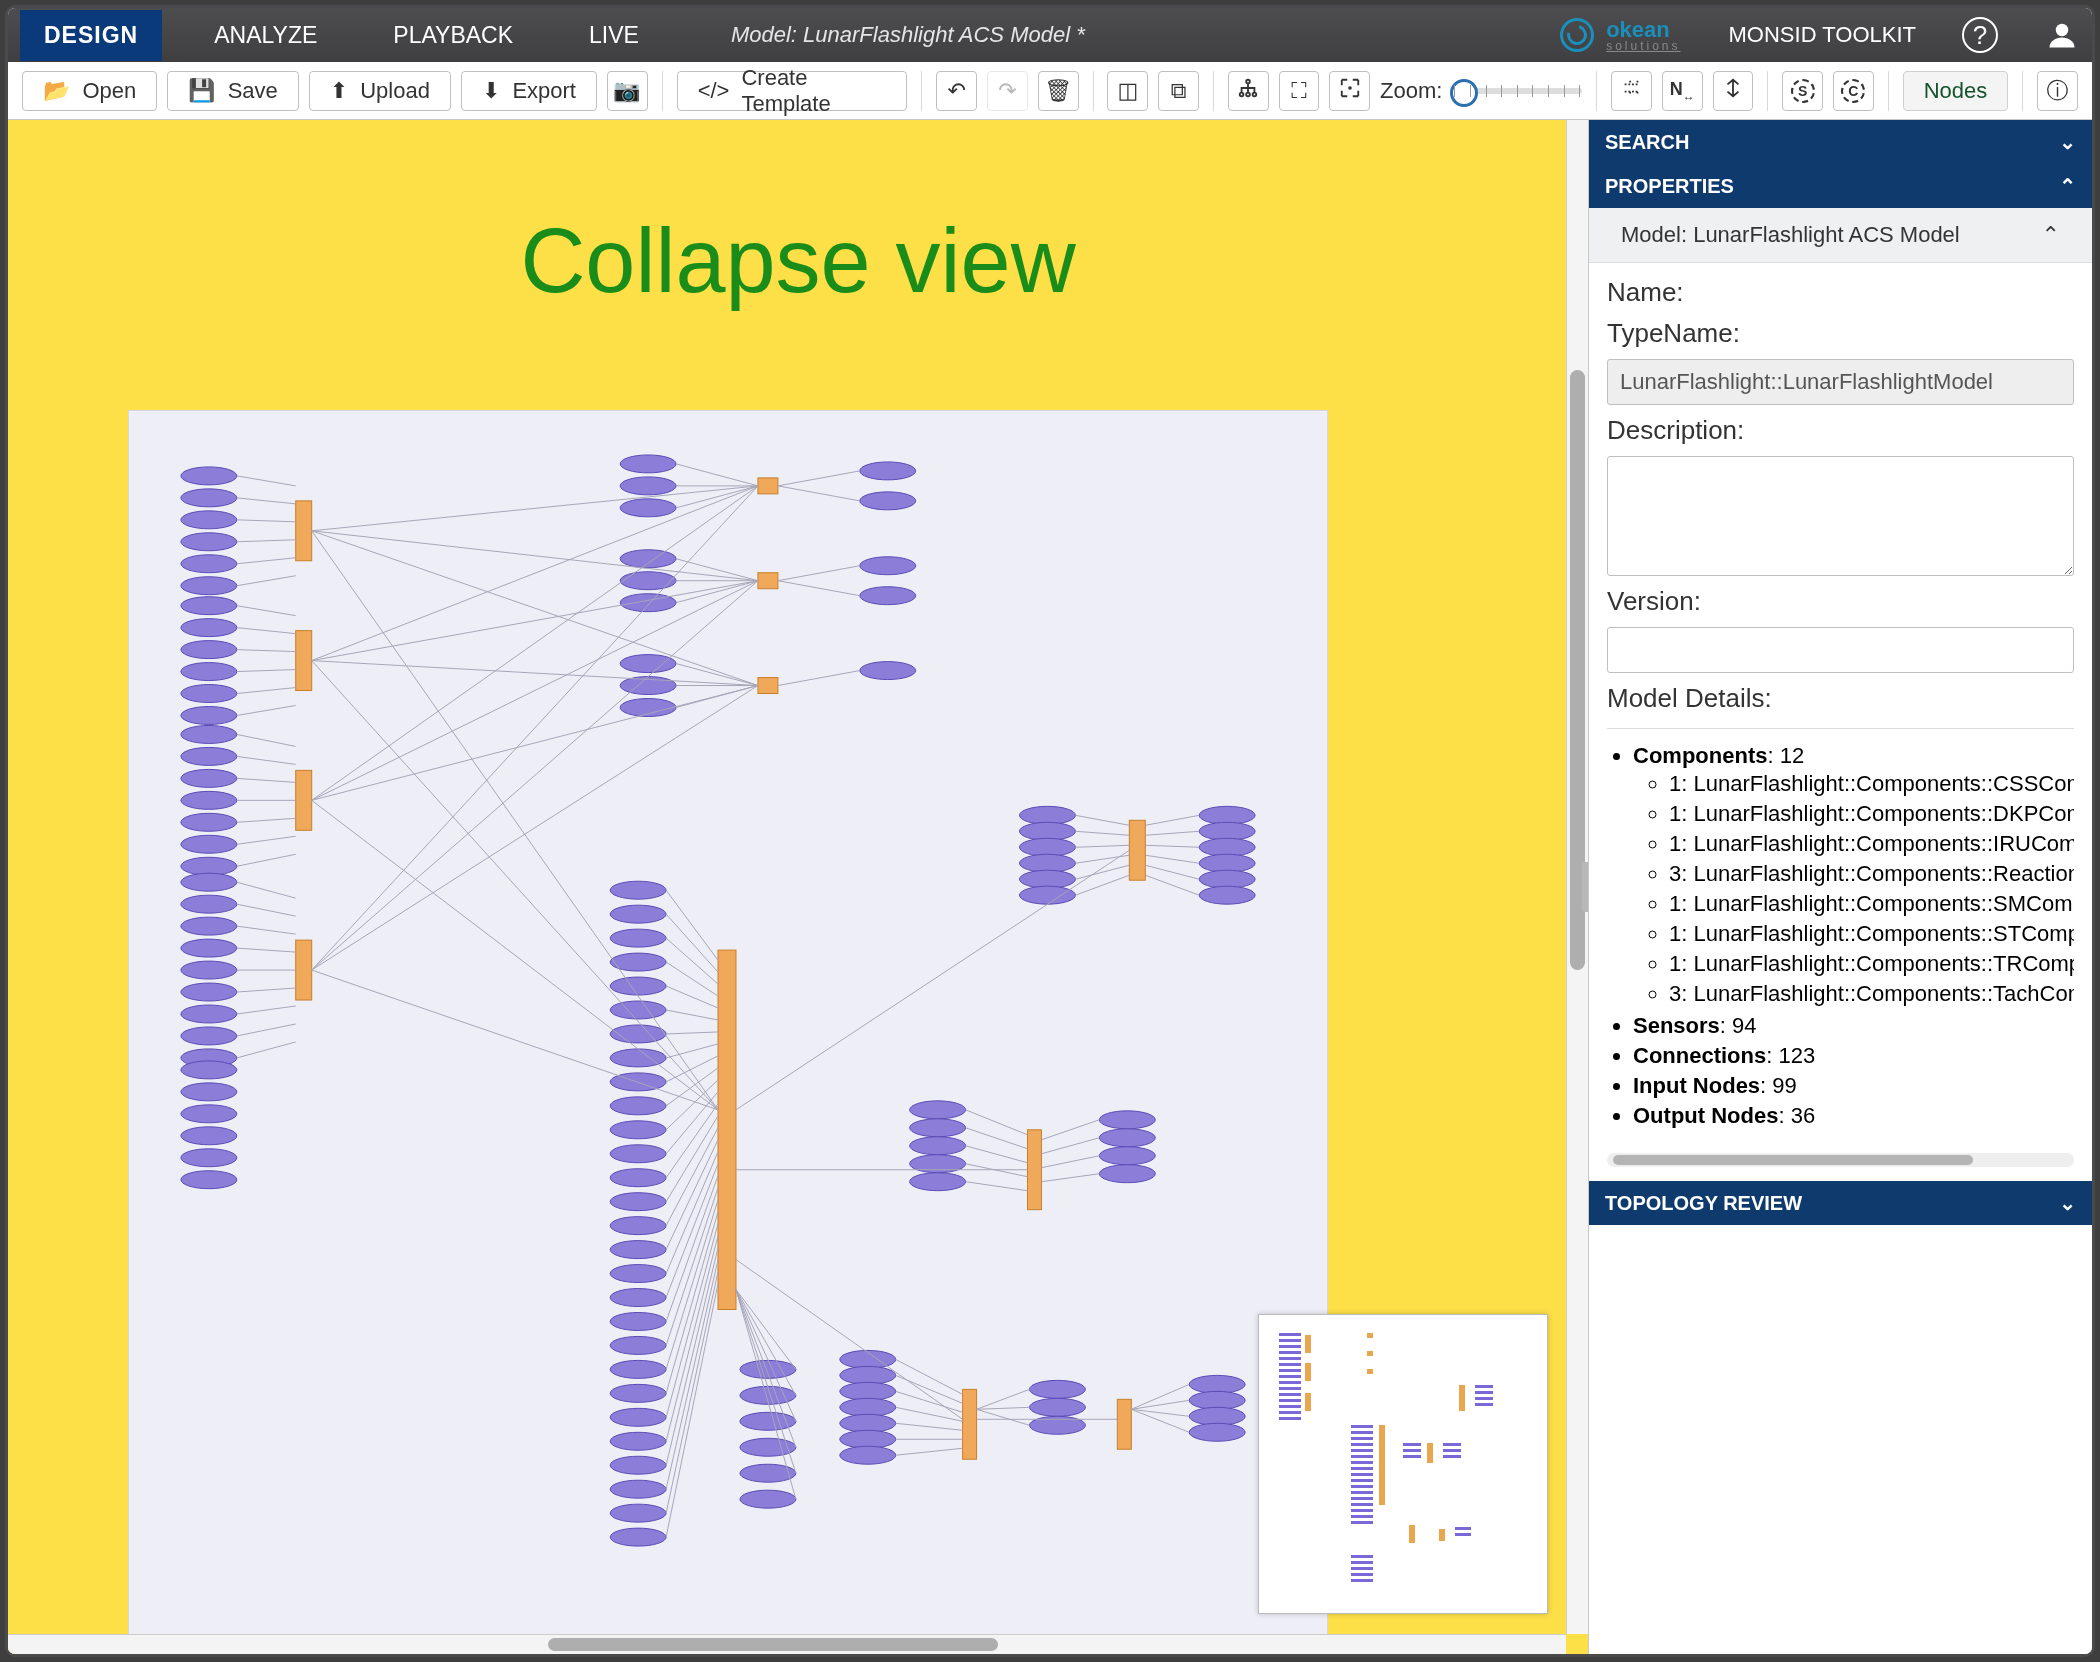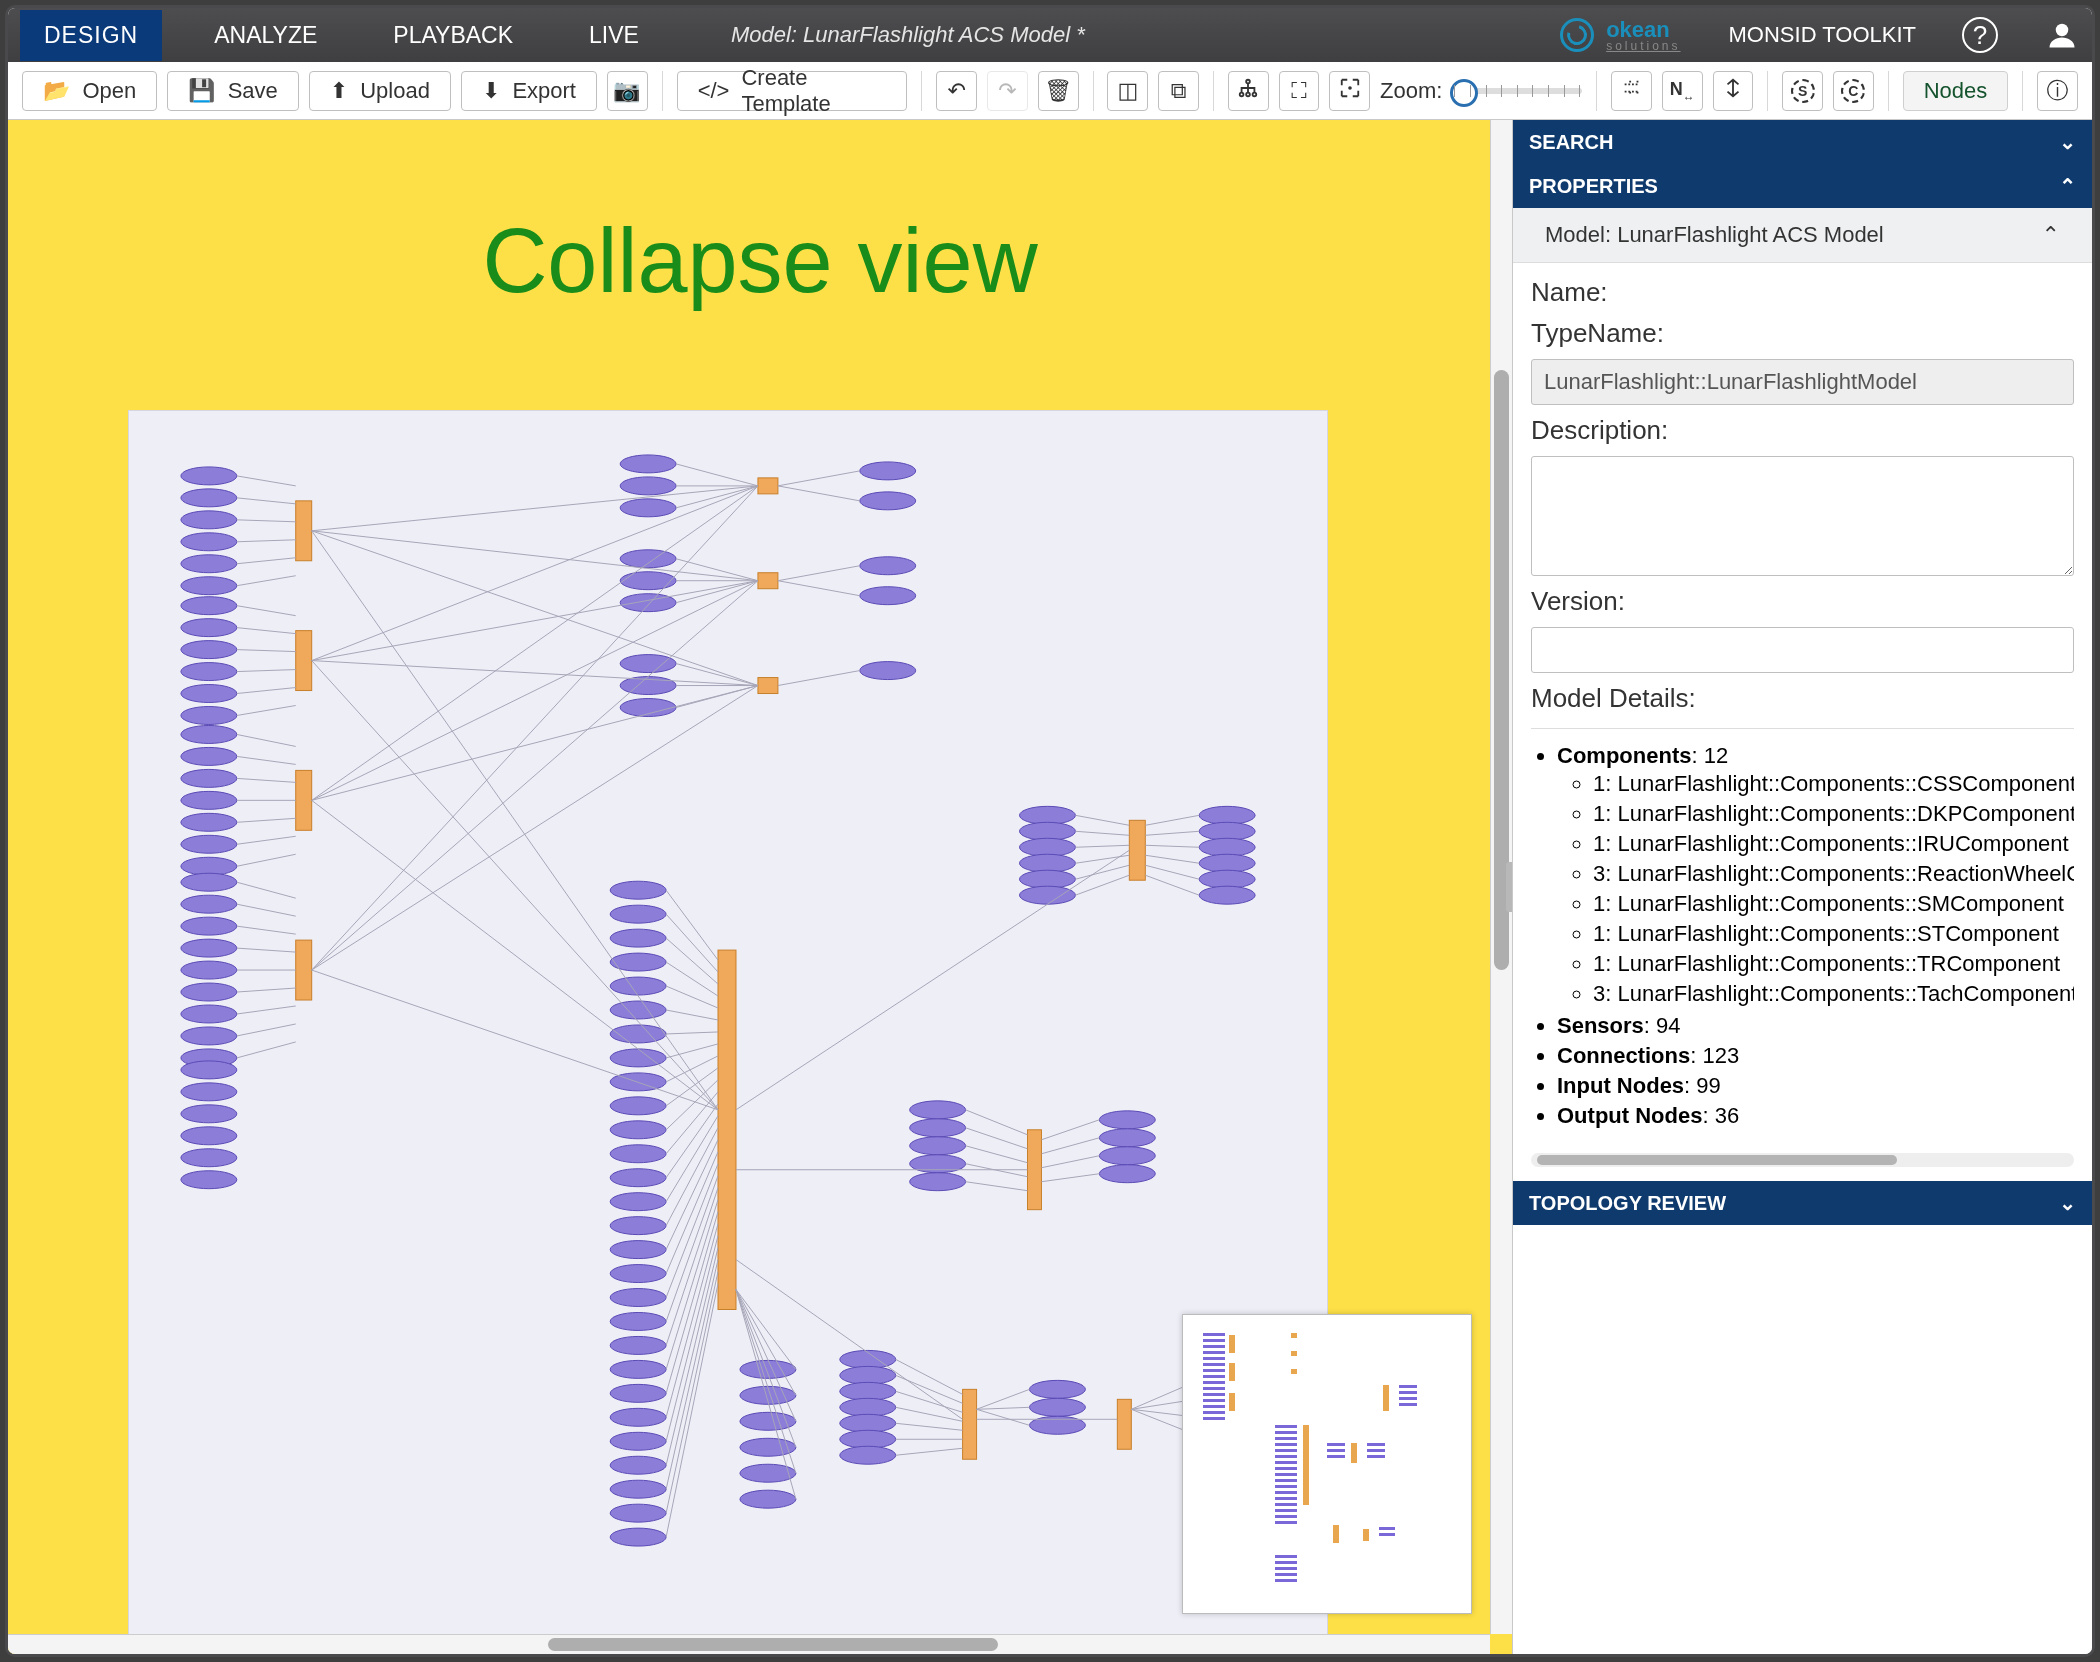--- a/index.html
+++ b/index.html
@@ -2,21 +2,21 @@
 <html><head>
 <meta charset="utf-8">
 <style>
 * { box-sizing: border-box; margin: 0; padding: 0; font-family: "Segoe UI", Arial, sans-serif; }
 body { width: 2100px; height: 1662px; background: #3e3e3e; overflow: hidden; position: relative; }
 .app-frame { position: absolute; inset: 5px; border-radius: 10px; overflow: hidden; background: #fff; display: flex; flex-direction: column; border: 3px solid #4a4a4c; }
 
 
 .menubar { height: 54px; background: linear-gradient(#4d4d4f,#3f3f41); display: flex; align-items: center; color: #fff; padding: 0 12px; gap: 28px; font-size: 23px; }
 .menubar .tab { padding: 12px 24px; cursor: pointer; }
-.menubar .tab.active { background: #0b3a7a; font-weight: 400; letter-spacing: 1px; }
+.menubar .tab.active { background: #0b3a7a; font-weight: 700; letter-spacing: 1px; }
 .menubar .model-label { margin-left: 40px; font-style: italic; color: #e5e5e5; font-size: 22px; }
 .menubar .spacer { flex: 1; }
 .menubar .brand { display: flex; align-items: center; gap: 12px; }
 .brand-logo { width: 34px; height: 34px; border-radius: 50%; border: 3px solid #1a8fbb; position: relative; }
 .brand-logo:before { content: ""; position: absolute; inset: 4px; border: 3px solid #1a8fbb; border-radius: 50%; border-top-color: transparent; transform: rotate(-30deg); }
 .brand-text { color: #1a8fbb; font-weight: 700; font-size: 22px; }
 .brand-sub { color: #888; font-size: 12px; letter-spacing: 3px; margin-top:-4px;text-decoration:underline; }
 .toolkit-label { font-size: 22px; margin-left: 20px; }
 .help-ic, .user-ic { width: 36px; height: 36px; margin-left: 18px; display: flex; align-items: center; justify-content: center; font-size: 26px; border: 2px solid #fff; border-radius: 50%; }
 .user-ic { border: none; font-size: 34px; }
@@ -49,21 +49,21 @@
 
 .gsvg { position: absolute; inset: 0; }
 
 
 .minimap { position: absolute; right: 40px; bottom: 40px; width: 290px; height: 300px; background: #fff; border: 1px solid #bbb; box-shadow: 0 0 6px rgba(0,0,0,.2); padding: 12px; }
 .mm-col { display: flex; flex-direction: column; gap: 3px; position: absolute; }
 .mm-dash { height: 3px; background: #7a68d8; }
 .mm-bar { width: 6px; background: #e8a64e; position: absolute; }
 
 
-.rpanel { width: 580px; background: #fff; border-left: 1px solid #c8c8c8; display: flex; flex-direction: column; overflow: hidden; font-size: 22px; }
+.rpanel { width: 504px; background: #fff; border-left: 1px solid #c8c8c8; display: flex; flex-direction: column; overflow: hidden; font-size: 22px; }
 .accordion { background: #0f3a6e; color: #fff; padding: 10px 16px; display: flex; align-items: center; justify-content: space-between; font-weight: 600; font-size: 20px; cursor: pointer; }
 .accordion .chev { font-size: 20px; }
 .model-hdr { background: #eef0f2; color: #333; padding: 14px 32px; display: flex; justify-content: space-between; align-items: flex-start; font-size: 22px; border-bottom: 1px solid #ddd; }
 .props-body { padding: 14px 18px 8px; display: flex; flex-direction: column; gap: 10px; color: #333; }
 .props-body label { font-size: 26px; }
 .txt-input { width: 100%; height: 46px; border: 1px solid #bfbfbf; border-radius: 3px; padding: 0 12px; font-size: 22px; background: #fff; }
 .txt-input.ro { background: #eeeeee; color: #555; }
 .name-wrap { position: relative; }
 .name-wrap .clear-x { position: absolute; right: 12px; top: 50%; transform: translateY(-50%); color: #999; font-size: 22px; cursor: pointer; }
 .txt-area { width: 100%; height: 120px; border: 1px solid #bfbfbf; border-radius: 3px; padding: 10px; resize: vertical; font-size: 20px; }

